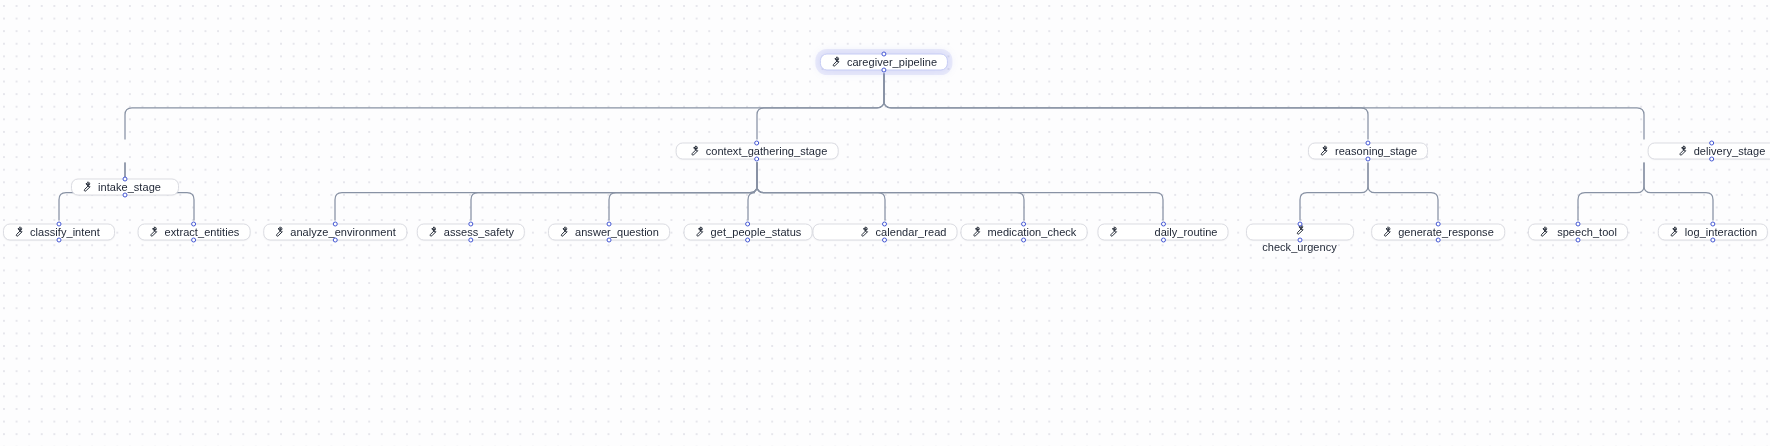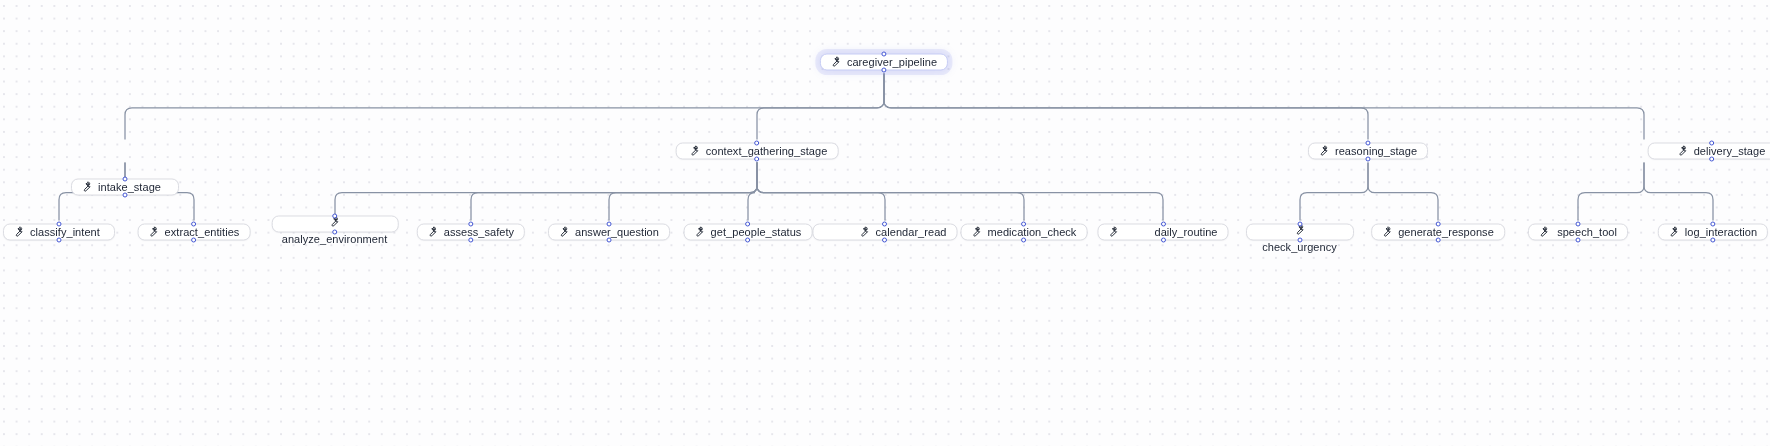--- a/index.html
+++ b/index.html
@@ -162,21 +162,21 @@
       <div class="node" style="left: 194px; top: 232px; min-width: 110px;">
         <div class="handle top"></div>
         <span class="wrench-icon">
           <svg viewBox="0 0 24 24" fill="none" stroke="currentColor" stroke-width="2.1" stroke-linecap="round" stroke-linejoin="round">
             <path d="M14.7 6.3a4 4 0 0 0 5.1 5.1l-9 9a2.1 2.1 0 1 1-3-3l9-9a4 4 0 0 1-5.1-5.1l2.6 2.6 2-2-2.6-2.6a4 4 0 0 1 5.1 5.1z"></path>
           </svg>
         </span>
         <span class="node-label">extract_entities</span>
         <div class="handle bottom"></div>
       </div>
-      <div class="node" style="left: 335px; top: 224px; min-width: 114px; flex-direction: column;">
+      <div class="node" style="left: 335px; top: 232px; min-width: 114px;">
         <div class="handle top"></div>
         <span class="wrench-icon">
           <svg viewBox="0 0 24 24" fill="none" stroke="currentColor" stroke-width="2.1" stroke-linecap="round" stroke-linejoin="round">
             <path d="M14.7 6.3a4 4 0 0 0 5.1 5.1l-9 9a2.1 2.1 0 1 1-3-3l9-9a4 4 0 0 1-5.1-5.1l2.6 2.6 2-2-2.6-2.6a4 4 0 0 1 5.1 5.1z"></path>
           </svg>
         </span>
         <span class="node-label">analyze_environment</span>
         <div class="handle bottom"></div>
       </div>
       <div class="node" style="left: 471px; top: 232px; min-width: 108px;">

